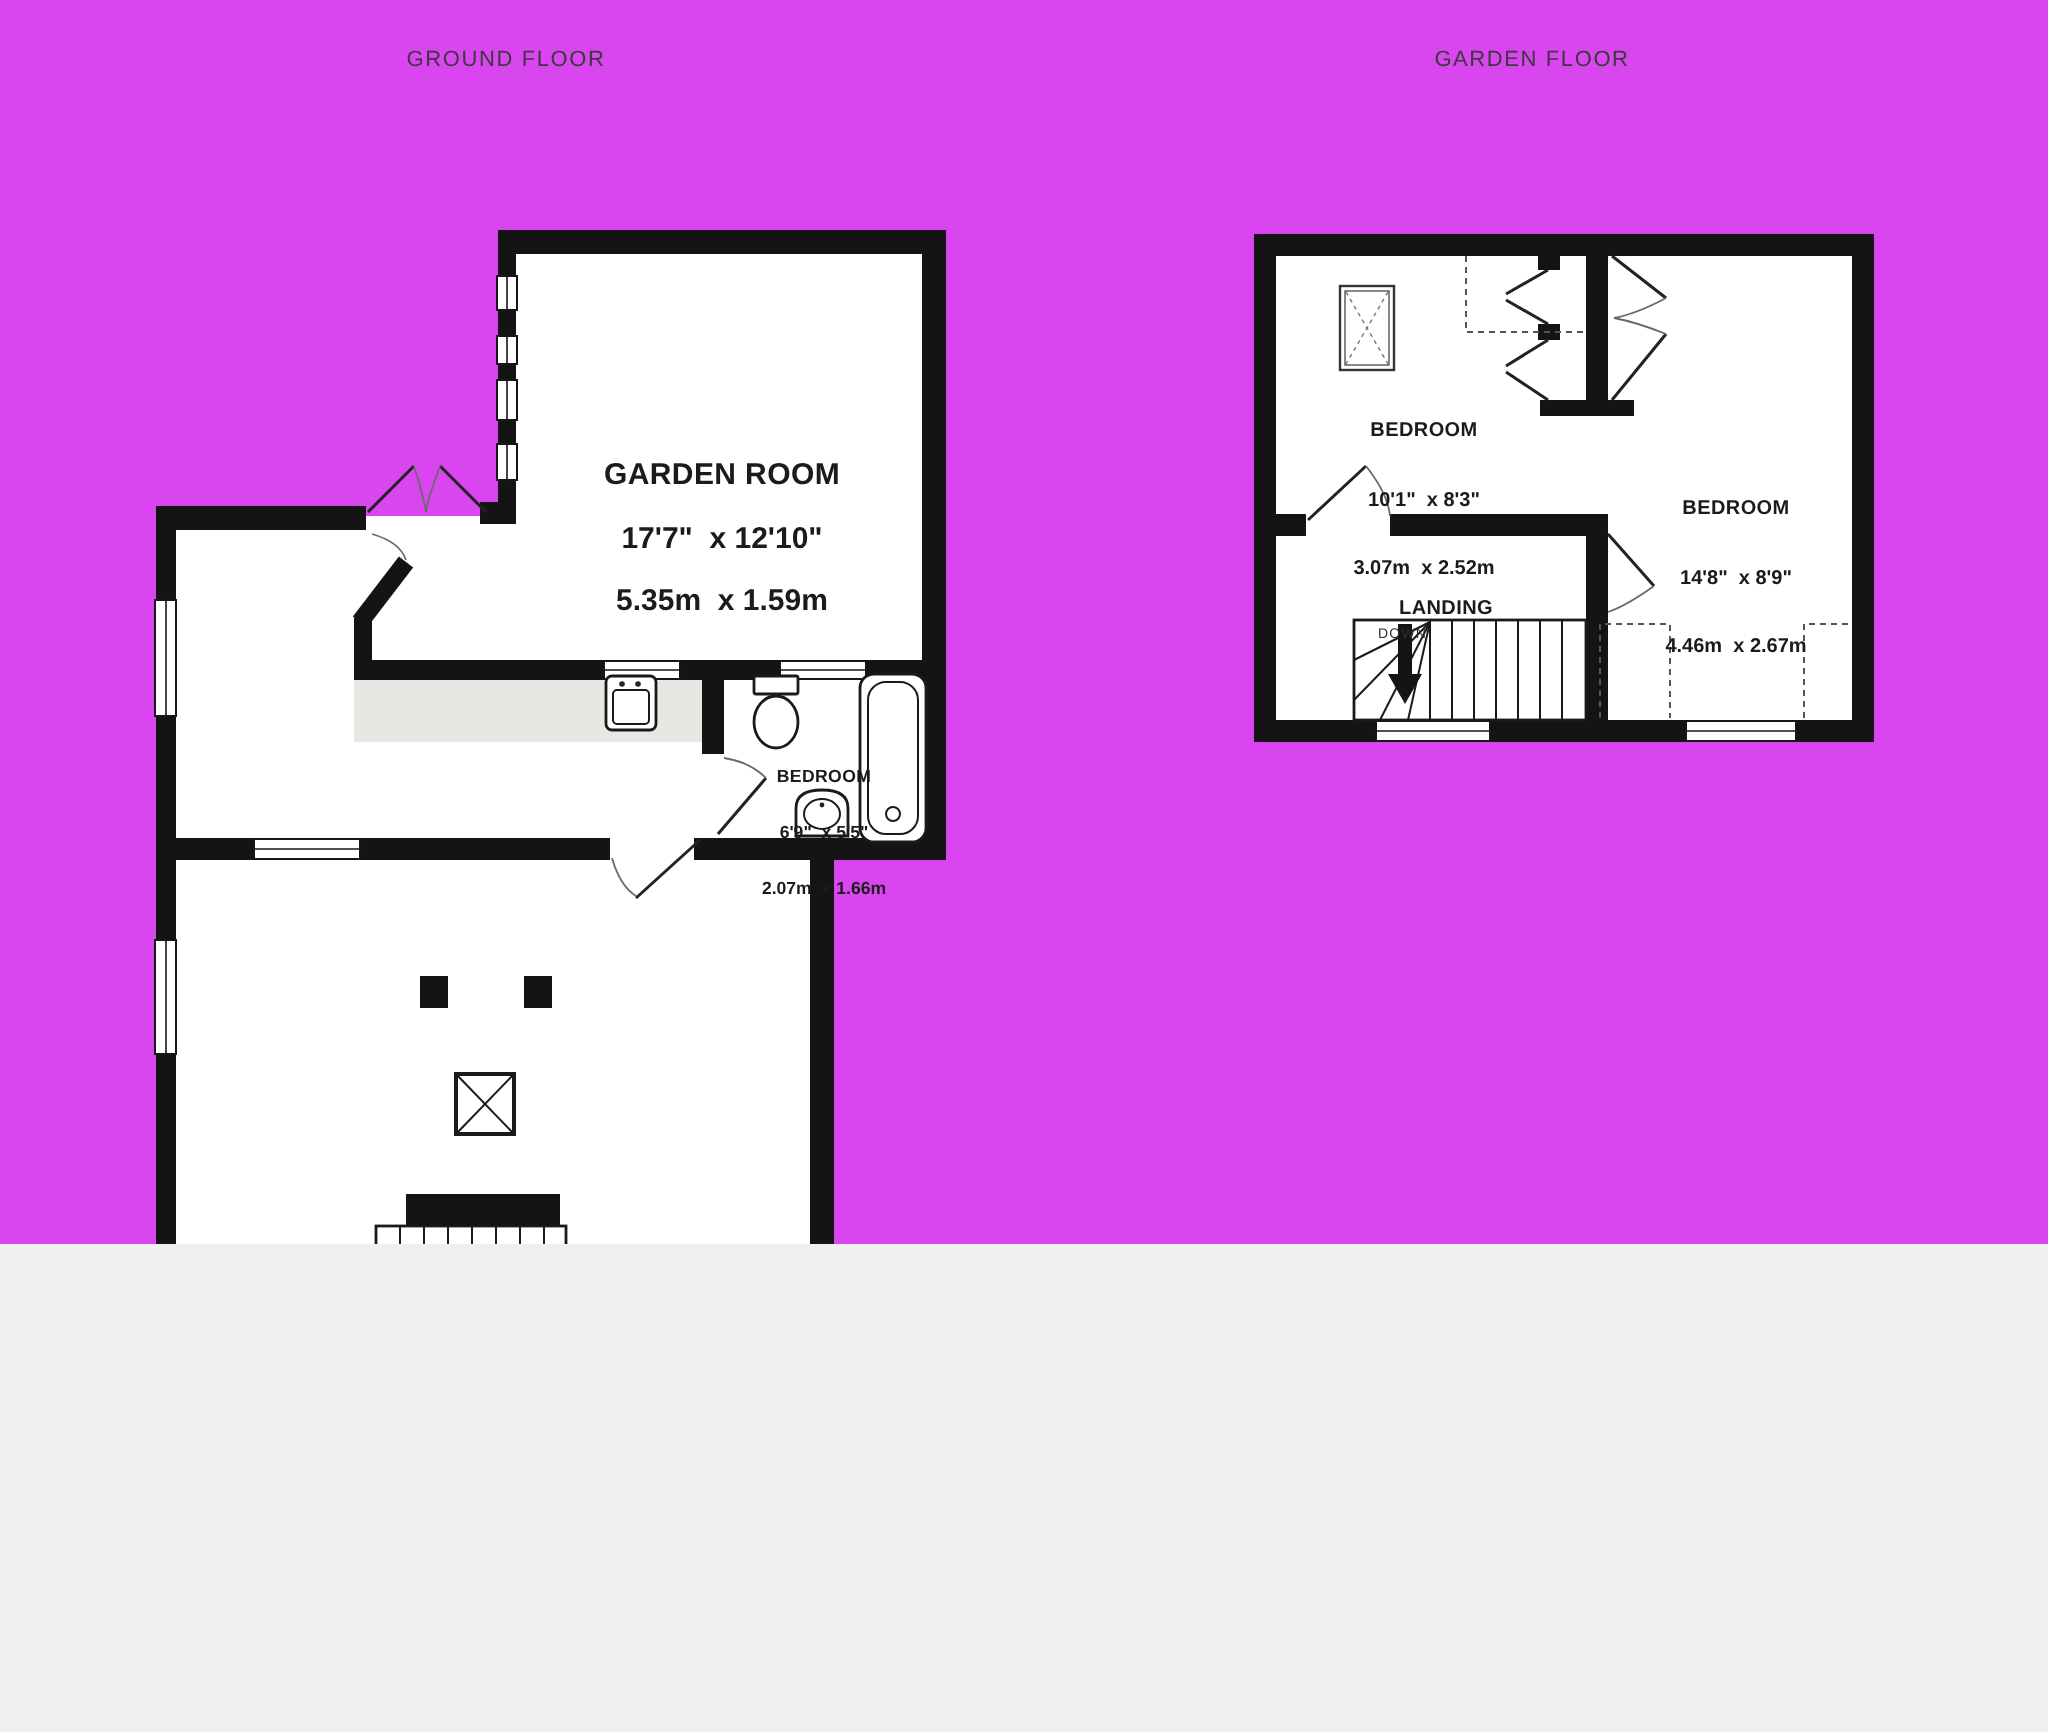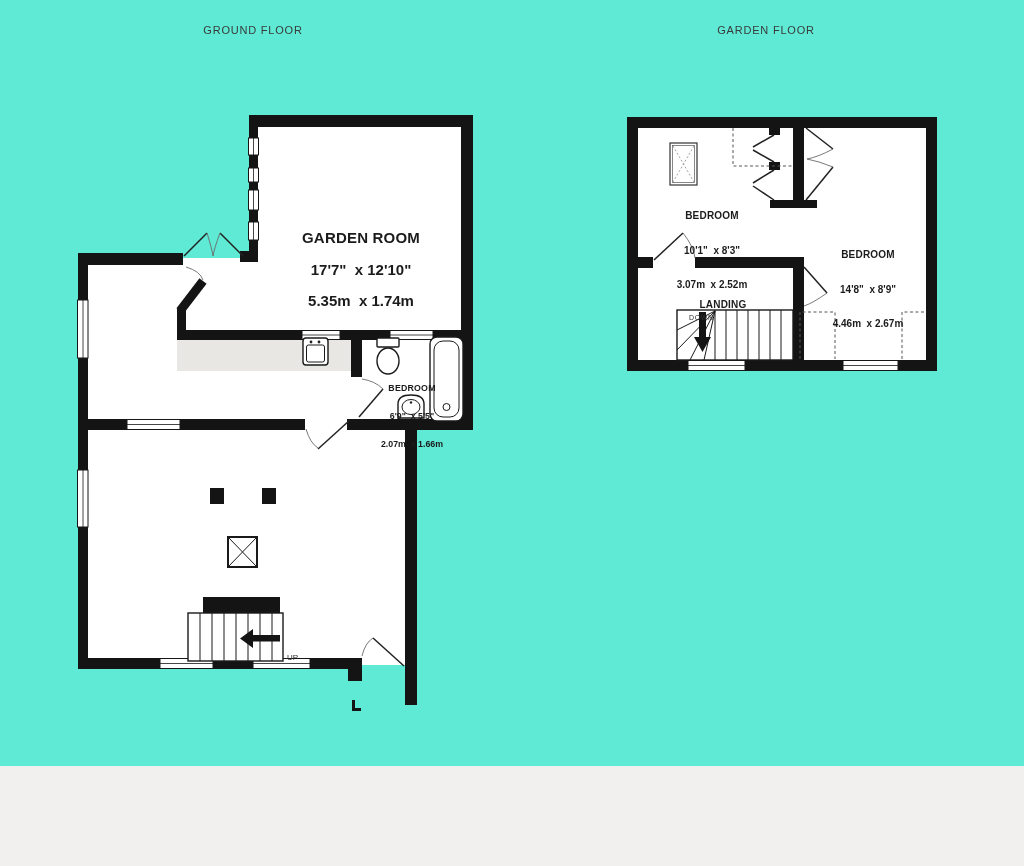--- a/index.html
+++ b/index.html
@@ -1,16 +1,16 @@
 <!DOCTYPE html>
 <html><head>
 <meta charset="utf-8">
 <style>
   html,body{margin:0;padding:0;background:#f1f0ee;}
-  .page{position:relative;width:1024px;height:766px;background:#5eead4;overflow:hidden;
+  .page{position:relative;width:1024px;height:622px;background:#d946ef;overflow:hidden;
         font-family:"Liberation Sans","DejaVu Sans",sans-serif;}
   svg{position:absolute;left:0;top:0;}
   .wall{fill:#141414;}
   .wallln{stroke:#141414;stroke-width:9;fill:none;}
   .win{fill:#ffffff;stroke:#161616;stroke-width:1;}
   .winln{stroke:#161616;stroke-width:0.8;}
   .fx{fill:#ffffff;stroke:#1a1a1a;stroke-width:1.4;}
   .thinln{stroke:#1a1a1a;stroke-width:1;fill:none;}
   .leaf{stroke:#222222;stroke-width:1.5;fill:none;}
   .arc{stroke:#6a6a6a;stroke-width:0.9;fill:none;}
@@ -261,21 +261,21 @@
     <polygon fill="#141414" points="753,791 757.5,808.5 775,813 757.5,817.5 753,835 748.5,817.5 731,813 748.5,808.5"></polygon>
   </g>
 </svg>
 
   <div class="floor-title" style="left:253px;top:24px">GROUND FLOOR</div>
   <div class="floor-title" style="left:766px;top:24px">GARDEN FLOOR</div>
 
   <div class="label" style="left:361px;top:212px">
     <div class="nm">GARDEN ROOM</div>
     <div>17'7"  x 12'10"</div>
-    <div>5.35m  x 1.74m</div>
+    <div>5.35m  x 1.59m</div>
   </div>
 
 
   <div class="label bath" style="left:412px;top:366px">
     <div class="nm">BEDROOM</div>
     <div>6'9"  x 5'5"</div>
     <div>2.07m  x 1.66m</div>
   </div>
 
 

